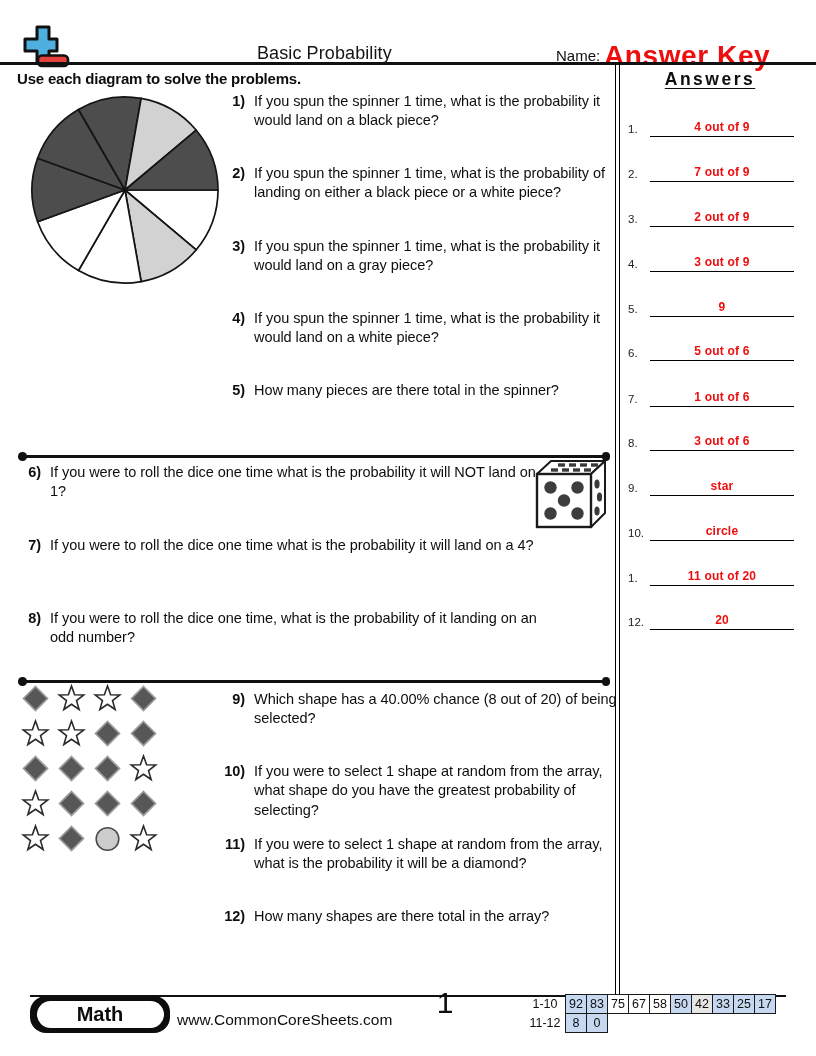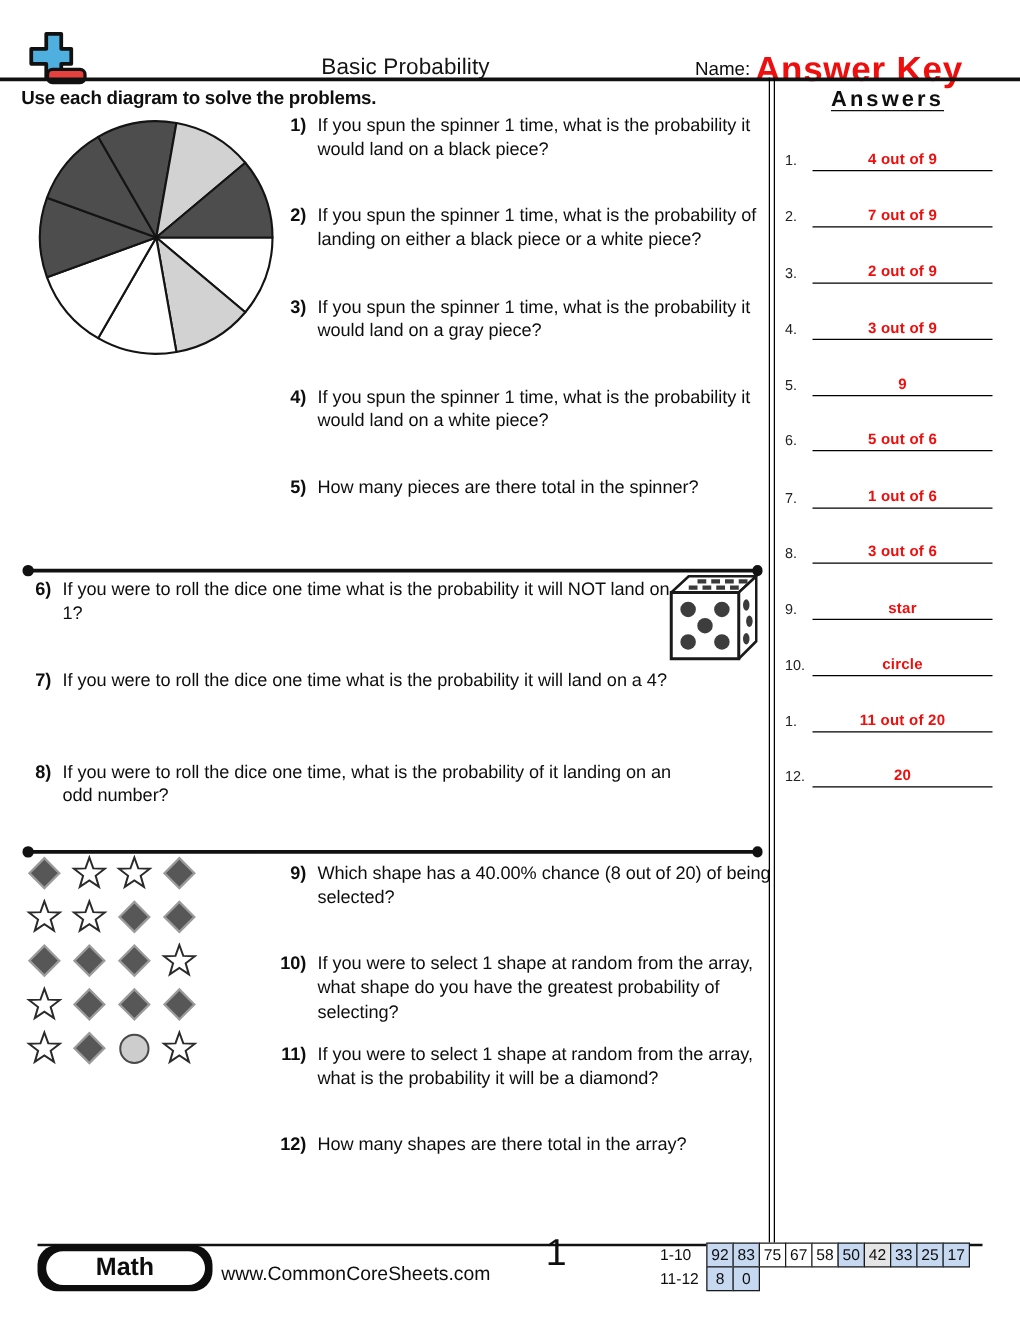--- a/index.html
+++ b/index.html
@@ -44,21 +44,21 @@
   #divider-array{left:22px;top:680px;width:584px;}
   
   .footer-rule{position:absolute;left:30px;top:995px;width:756px;height:2.4px;background:#111;}
   .math-logo{position:absolute;left:30px;top:996px;width:140px;height:37px;background:#0d0d0d;border-radius:16px;display:flex;align-items:center;justify-content:center;}
   .math-pill{width:127px;height:27px;background:#fff;border-radius:14px;display:flex;align-items:center;justify-content:center;font-weight:bold;font-size:20px;color:#0d0d0d;}
   .site{position:absolute;left:177px;top:1011px;font-size:15.5px;}
   .page-num{position:absolute;left:415px;top:986px;width:60px;text-align:center;font-size:30px;}
   .score-table{position:absolute;left:528px;top:994px;font-size:12.5px;}
   .score-row{display:flex;height:20px;}
   .score-row + .score-row{margin-top:-1px;}
-  .score-label{width:34px;text-align:left;padding-right:4px;line-height:20px;}
+  .score-label{width:34px;text-align:center;padding-right:4px;line-height:20px;}
   .score-cell{width:22px;box-sizing:border-box;border:1px solid #1a1a1a;margin-left:-1px;text-align:center;line-height:18px;background:#fff;}
   .score-cell:first-of-type{margin-left:0;}
 </style>
 </head>
 <body>
 
 <svg class="brand-logo" width="64" height="50" viewBox="0 0 64 50">
   <path d="M19,5 H31 V17 H39 V29 H31 V41 H19 V29 H7 V17 H19 Z" fill="#4fb0e0" stroke="#111" stroke-width="3" stroke-linejoin="round"></path>
   <rect x="20" y="33.5" width="30" height="10.5" rx="4" fill="#e6413c" stroke="#111" stroke-width="2.6"></rect>
 </svg>

